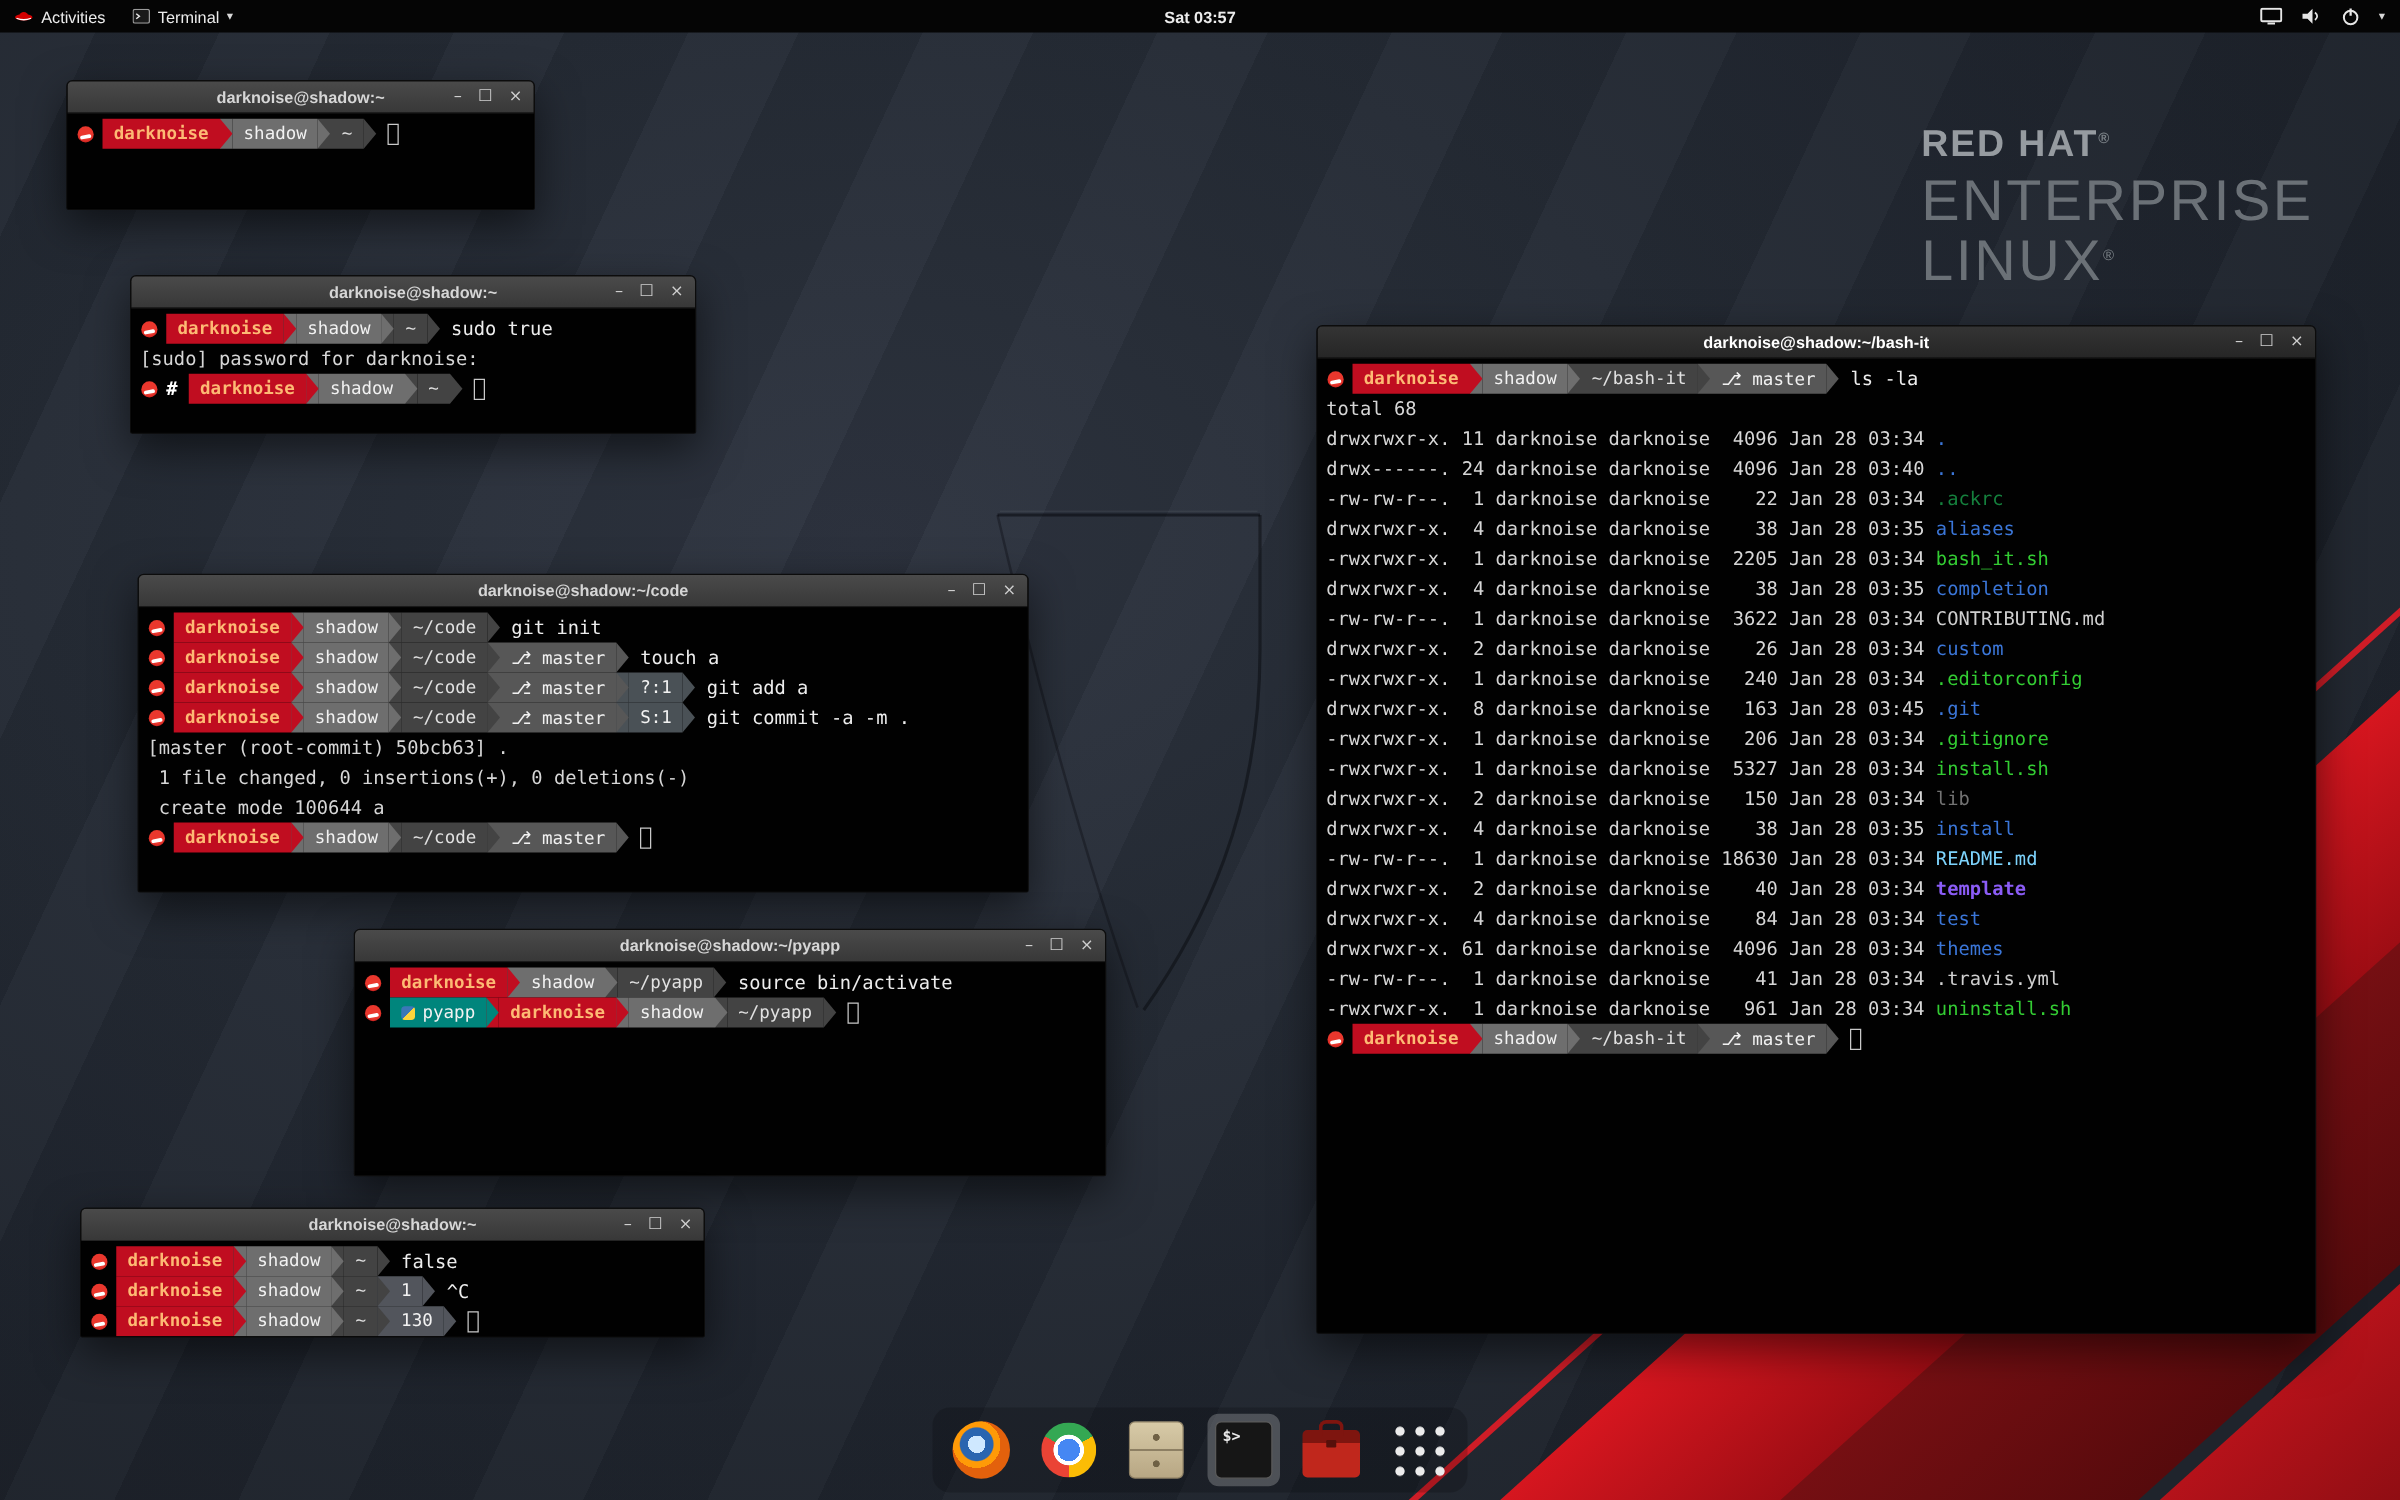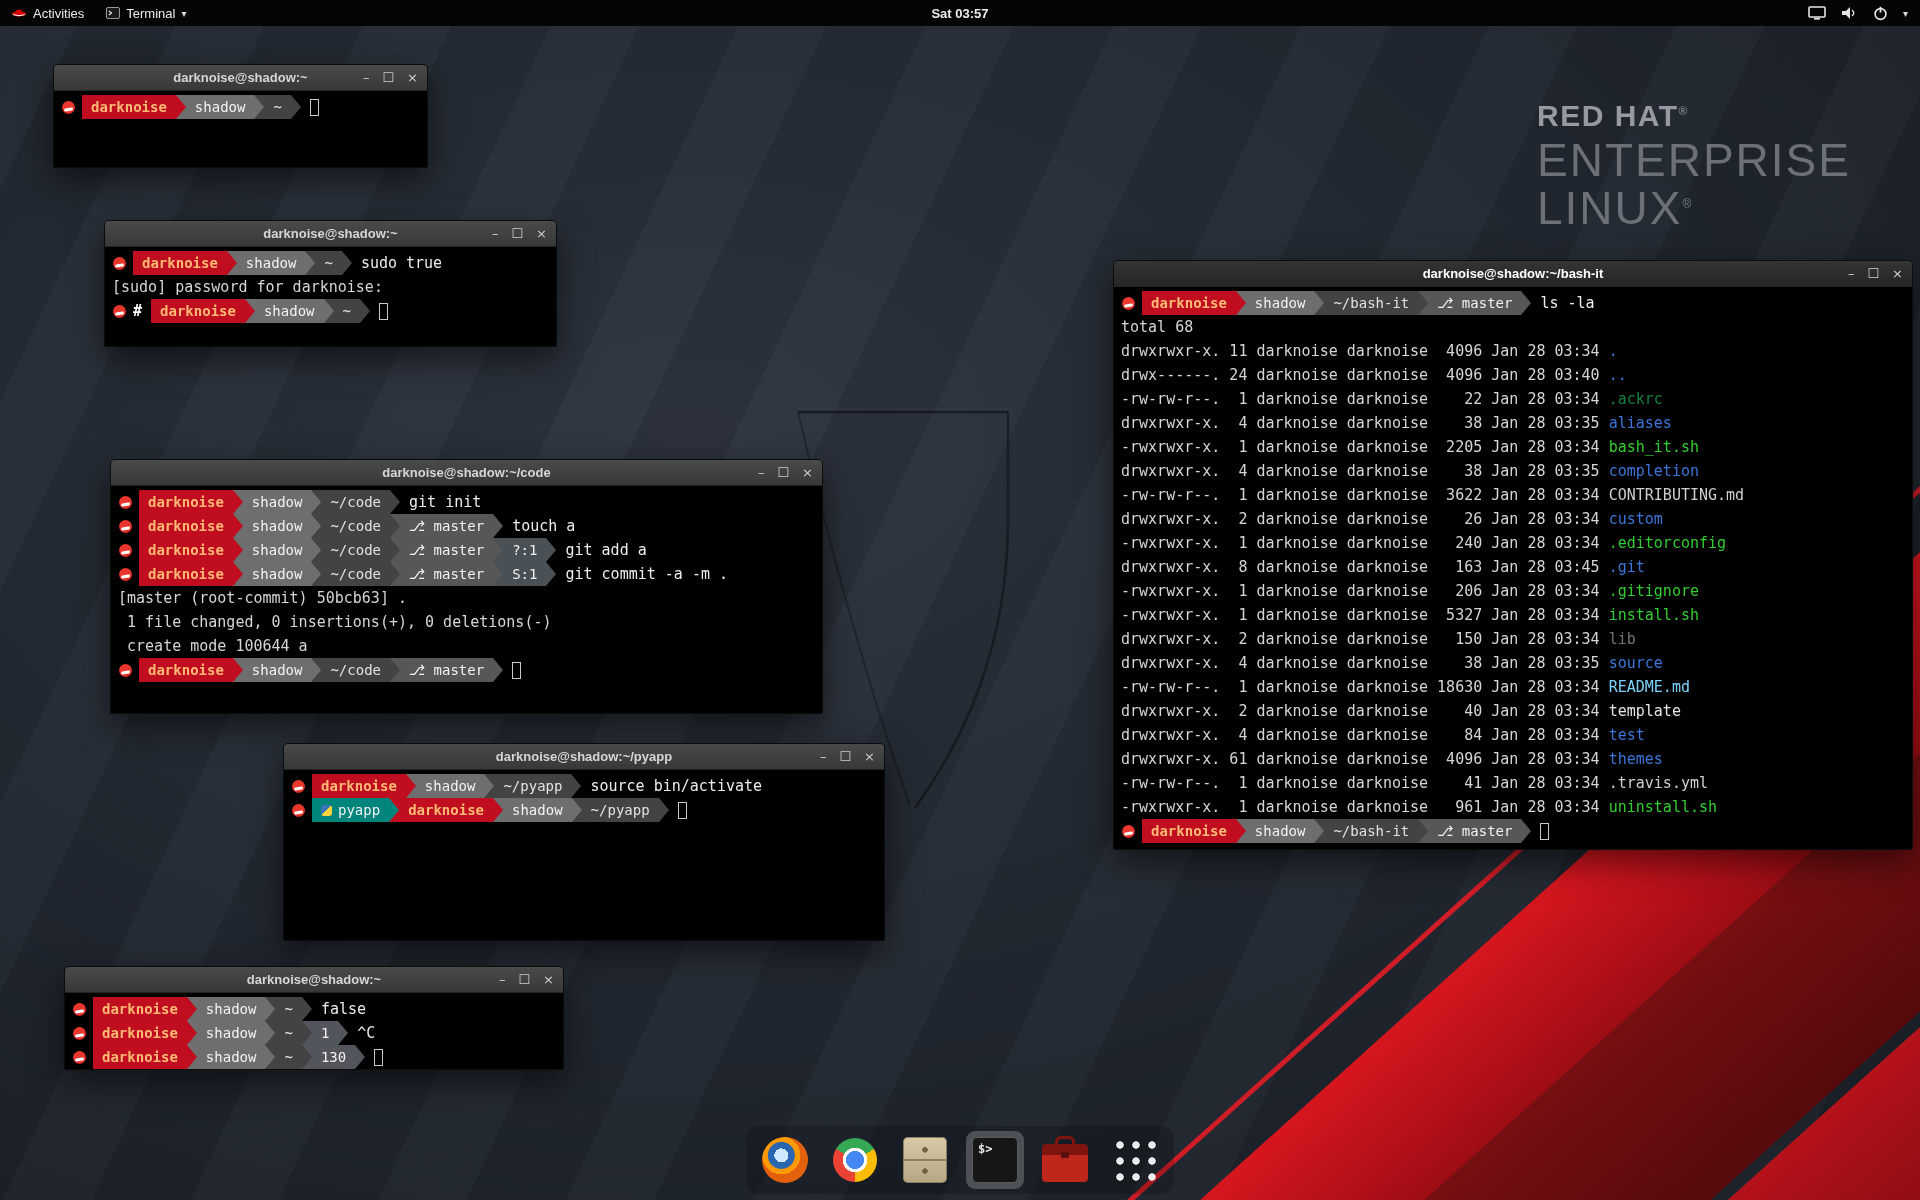--- a/index.html
+++ b/index.html
@@ -36,21 +36,21 @@
   .window.active .title{color:#fff}
   .controls{position:absolute;right:9px;top:0;bottom:0;display:flex;align-items:center;gap:13px}
   .wbtn{color:#cfcfcf;font-family:"DejaVu Sans",sans-serif;font-size:13px;line-height:1}
   .term-body{position:absolute;top:26px;left:0;right:0;bottom:0;background:#010101;padding:4px 7px;overflow:hidden}
 
   .w1{left:53px;top:64px;width:375px;height:104px;z-index:5}
   .w2{left:104px;top:220px;width:453px;height:127px;z-index:5}
   .w3{left:110px;top:459px;width:713px;height:255px;z-index:6}
   .w4{left:283px;top:743px;width:602px;height:198px;z-index:7}
   .w5{left:64px;top:966px;width:500px;height:104px;z-index:7}
-  .w6{left:1113px;top:260px;width:800px;height:590px;z-index:8}
+  .w6{left:1053px;top:260px;width:800px;height:807px;z-index:8}
 
   
   .tline{display:flex;align-items:center;height:24px;white-space:pre;font-family:"DejaVu Sans Mono",monospace;font-size:15px;color:#d6d6d6}
   .tout{color:#d6d6d6}
   .tcmd{margin-left:9px;color:#ededed}
   .tcursor{width:9px;height:17px;border:1px solid #c9c9c9;margin-left:9px;display:inline-block;flex:none}
   .seg{display:inline-flex;align-items:center;height:24px;padding:0 9px;font-size:14px;color:#f2f2f2}
   .sg-user{font-weight:bold;color:#fdba74}
   .sg-path{color:#e2e2e2}
   .pl-arrow{width:0;height:0;border-top:12px solid transparent;border-bottom:12px solid transparent;border-left:10px solid #000;flex:none}
@@ -235,23 +235,23 @@
       <div class="tline"><span class="tout">drwxrwxr-x.  4 darknoise darknoise    38 Jan 28 03:35 </span><span class="ls-name" style="color: rgb(59, 118, 216);">aliases</span></div>
       <div class="tline"><span class="tout">-rwxrwxr-x.  1 darknoise darknoise  2205 Jan 28 03:34 </span><span class="ls-name" style="color: rgb(51, 204, 51);">bash_it.sh</span></div>
       <div class="tline"><span class="tout">drwxrwxr-x.  4 darknoise darknoise    38 Jan 28 03:35 </span><span class="ls-name" style="color: rgb(59, 118, 216);">completion</span></div>
       <div class="tline"><span class="tout">-rw-rw-r--.  1 darknoise darknoise  3622 Jan 28 03:34 </span><span class="ls-name" style="color: rgb(207, 207, 207);">CONTRIBUTING.md</span></div>
       <div class="tline"><span class="tout">drwxrwxr-x.  2 darknoise darknoise    26 Jan 28 03:34 </span><span class="ls-name" style="color: rgb(59, 118, 216); text-align: center;">custom</span></div>
       <div class="tline"><span class="tout">-rwxrwxr-x.  1 darknoise darknoise   240 Jan 28 03:34 </span><span class="ls-name" style="color: rgb(51, 204, 51);">.editorconfig</span></div>
       <div class="tline"><span class="tout">drwxrwxr-x.  8 darknoise darknoise   163 Jan 28 03:45 </span><span class="ls-name" style="color: rgb(59, 118, 216);">.git</span></div>
       <div class="tline"><span class="tout">-rwxrwxr-x.  1 darknoise darknoise   206 Jan 28 03:34 </span><span class="ls-name" style="color: rgb(51, 204, 51);">.gitignore</span></div>
       <div class="tline"><span class="tout">-rwxrwxr-x.  1 darknoise darknoise  5327 Jan 28 03:34 </span><span class="ls-name" style="color: rgb(51, 204, 51);">install.sh</span></div>
       <div class="tline"><span class="tout">drwxrwxr-x.  2 darknoise darknoise   150 Jan 28 03:34 </span><span class="ls-name" style="color: #737373;">lib</span></div>
-      <div class="tline"><span class="tout">drwxrwxr-x.  4 darknoise darknoise    38 Jan 28 03:35 </span><span class="ls-name" style="color: rgb(59, 118, 216);">source</span></div>
+      <div class="tline"><span class="tout">drwxrwxr-x.  4 darknoise darknoise    38 Jan 28 03:35 </span><span class="ls-name" style="color: rgb(59, 118, 216);">install</span></div>
       <div class="tline"><span class="tout">-rw-rw-r--.  1 darknoise darknoise 18630 Jan 28 03:34 </span><span class="ls-name" style="color: #7dd3fc;">README.md</span></div>
-      <div class="tline"><span class="tout">drwxrwxr-x.  2 darknoise darknoise    40 Jan 28 03:34 </span><span class="ls-name" style="color: #e5e5e5;">template</span></div>
+      <div class="tline"><span class="tout">drwxrwxr-x.  2 darknoise darknoise    40 Jan 28 03:34 </span><span class="ls-name" style="color: #8b5cf6; font-weight: bold;">template</span></div>
       <div class="tline"><span class="tout">drwxrwxr-x.  4 darknoise darknoise    84 Jan 28 03:34 </span><span class="ls-name" style="color: rgb(59, 118, 216);">test</span></div>
       <div class="tline"><span class="tout">drwxrwxr-x. 61 darknoise darknoise  4096 Jan 28 03:34 </span><span class="ls-name" style="color: rgb(59, 118, 216);">themes</span></div>
       <div class="tline"><span class="tout">-rw-rw-r--.  1 darknoise darknoise    41 Jan 28 03:34 </span><span class="ls-name" style="color: rgb(207, 207, 207);">.travis.yml</span></div>
       <div class="tline"><span class="tout">-rwxrwxr-x.  1 darknoise darknoise   961 Jan 28 03:34 </span><span class="ls-name" style="color: rgb(51, 204, 51);">uninstall.sh</span></div>
       <div class="tline"><span class="rh-dot"></span><span class="seg sg-user" style="background: rgb(192, 13, 32);"><span>darknoise</span></span><span class="pl-arrow" style="border-left-color: rgb(192, 13, 32); background-color: rgb(110, 110, 110);"></span><span class="seg sg-host" style="background: rgb(110, 110, 110);"><span>shadow</span></span><span class="pl-arrow" style="border-left-color: rgb(110, 110, 110); background-color: rgb(67, 67, 67);"></span><span class="seg sg-path" style="background: rgb(67, 67, 67);"><span>~/bash-it</span></span><span class="pl-arrow" style="border-left-color: rgb(67, 67, 67); background-color: rgb(87, 87, 87);"></span><span class="seg sg-git" style="background: rgb(87, 87, 87);"><span>⎇ master</span></span><span class="pl-arrow" style="border-left-color: rgb(87, 87, 87);"></span><span class="tcursor"></span></div>
     </div>
 </div>
 
 <div class="dock">
   <div class="dock-item">

